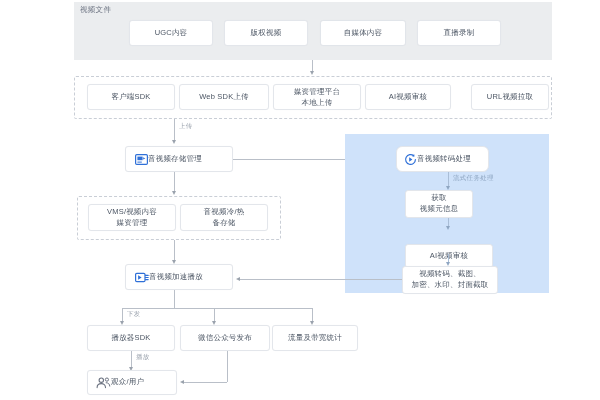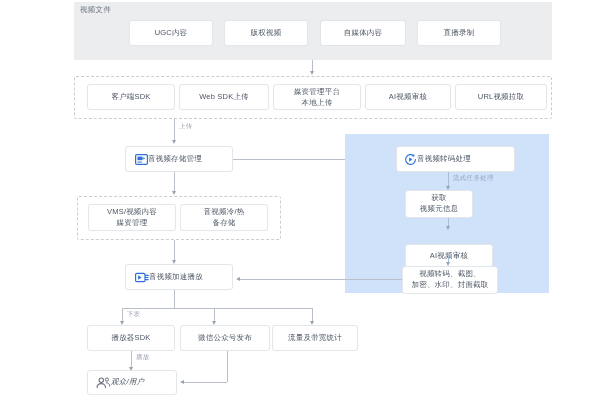--- a/index.html
+++ b/index.html
@@ -117,21 +117,21 @@
   <div class="node" style="left:135px;top:84px;width:90px;height:26px;">
     <span class="lbl">Web SDK上传</span>
   </div>
   <div class="node two-line" style="left:229px;top:84px;width:88px;height:26px;flex-direction:column;justify-content:flex-end;">
     <span class="lbl">媒资管理平台</span>
     <span class="lbl">本地上传</span>
   </div>
   <div class="node" style="left:321px;top:84px;width:86px;height:26px;">
     <span class="lbl">AI视频审核</span>
   </div>
-  <div class="node" style="left:411px;top:84px;width:92px;height:26px;">
+  <div class="node" style="left:427px;top:84px;width:78px;height:26px;">
     <span class="lbl">URL视频拉取</span>
   </div>
 
   <div class="ln v" style="left:130px;top:119px;height:22px;"></div>
   <div class="arw down" style="left:127.5px;top:140px;"></div>
   <div class="cap" style="left:135px;top:122px;">上传</div>
 
   <div class="node ico" style="left:81px;top:146px;width:108px;height:26px;">
     <span class="icn">
       <svg width="13" height="11" viewBox="0 0 13 11">
@@ -170,21 +170,21 @@
         <rect x="0.6" y="1.4" width="9.4" height="8.2" rx="1.2" fill="none" stroke="#2f70d8" stroke-width="1.2"></rect>
         <path d="M3.1 3.2 L6.6 5.5 L3.1 7.8 Z" fill="#2f70d8"></path>
         <path d="M10.4 3.4 L13.2 3.4 M10.4 5.5 L13.2 5.5 M10.4 7.6 L13.2 7.6" stroke="#2f70d8" stroke-width="1.1" stroke-linecap="round"></path>
       </svg>
     </span>
     <span class="lbl">音视频加速播放</span>
   </div>
 
   <div id="panel-process"></div>
 
-  <div class="node ico" style="left:352px;top:146px;width:119px;height:26px;padding-left:7px;">
+  <div class="node ico" style="left:352px;top:146px;width:93px;height:26px;padding-left:7px;border-radius:6px;">
     <span class="icn">
       <svg width="13" height="13" viewBox="0 0 13 13">
         <path d="M11.4 6.5a4.9 4.9 0 1 1-1.6-3.6" fill="none" stroke="#2f70d8" stroke-width="1.2" stroke-linecap="round"></path>
         <path d="M10.2 0.9 L10.3 3.4 L7.9 3.2 Z" fill="#2f70d8"></path>
         <path d="M5.2 4.2 L8.4 6.5 L5.2 8.8 Z" fill="#2f70d8"></path>
       </svg>
     </span>
     <span class="lbl">音视频转码处理</span>
   </div>
 
@@ -239,21 +239,21 @@
   </div>
 
   <div class="ln v" style="left:87px;top:351px;height:17px;"></div>
   <div class="arw down" style="left:84.5px;top:367px;"></div>
   <div class="cap" style="left:92px;top:353px;">播放</div>
 
   <div class="ln v" style="left:183px;top:351px;height:31px;"></div>
   <div class="ln h" style="left:140px;top:382px;width:43px;"></div>
   <div class="arw left" style="left:136px;top:379.5px;"></div>
 
-  <div class="node ico" style="left:43px;top:370px;width:90px;height:25px;padding-left:8px;font-style:italic;">
+  <div class="node ico" style="left:43px;top:370px;width:90px;height:25px;padding-left:8px;">
     <span class="icn">
       <svg width="15" height="12" viewBox="0 0 15 12">
         <circle cx="5.3" cy="3.2" r="2.2" fill="none" stroke="#6b7280" stroke-width="1.1"></circle>
         <path d="M1.1 10.6c0-2.4 1.9-4 4.2-4s4.2 1.6 4.2 4" fill="none" stroke="#6b7280" stroke-width="1.1" stroke-linecap="round"></path>
         <circle cx="10.9" cy="2.6" r="1.6" fill="none" stroke="#6b7280" stroke-width="1"></circle>
         <path d="M10.2 5.7c2 0 3.6 1.4 3.6 3.4" fill="none" stroke="#6b7280" stroke-width="1" stroke-linecap="round"></path>
       </svg>
     </span>
     <span class="lbl">观众/用户</span>
   </div>

